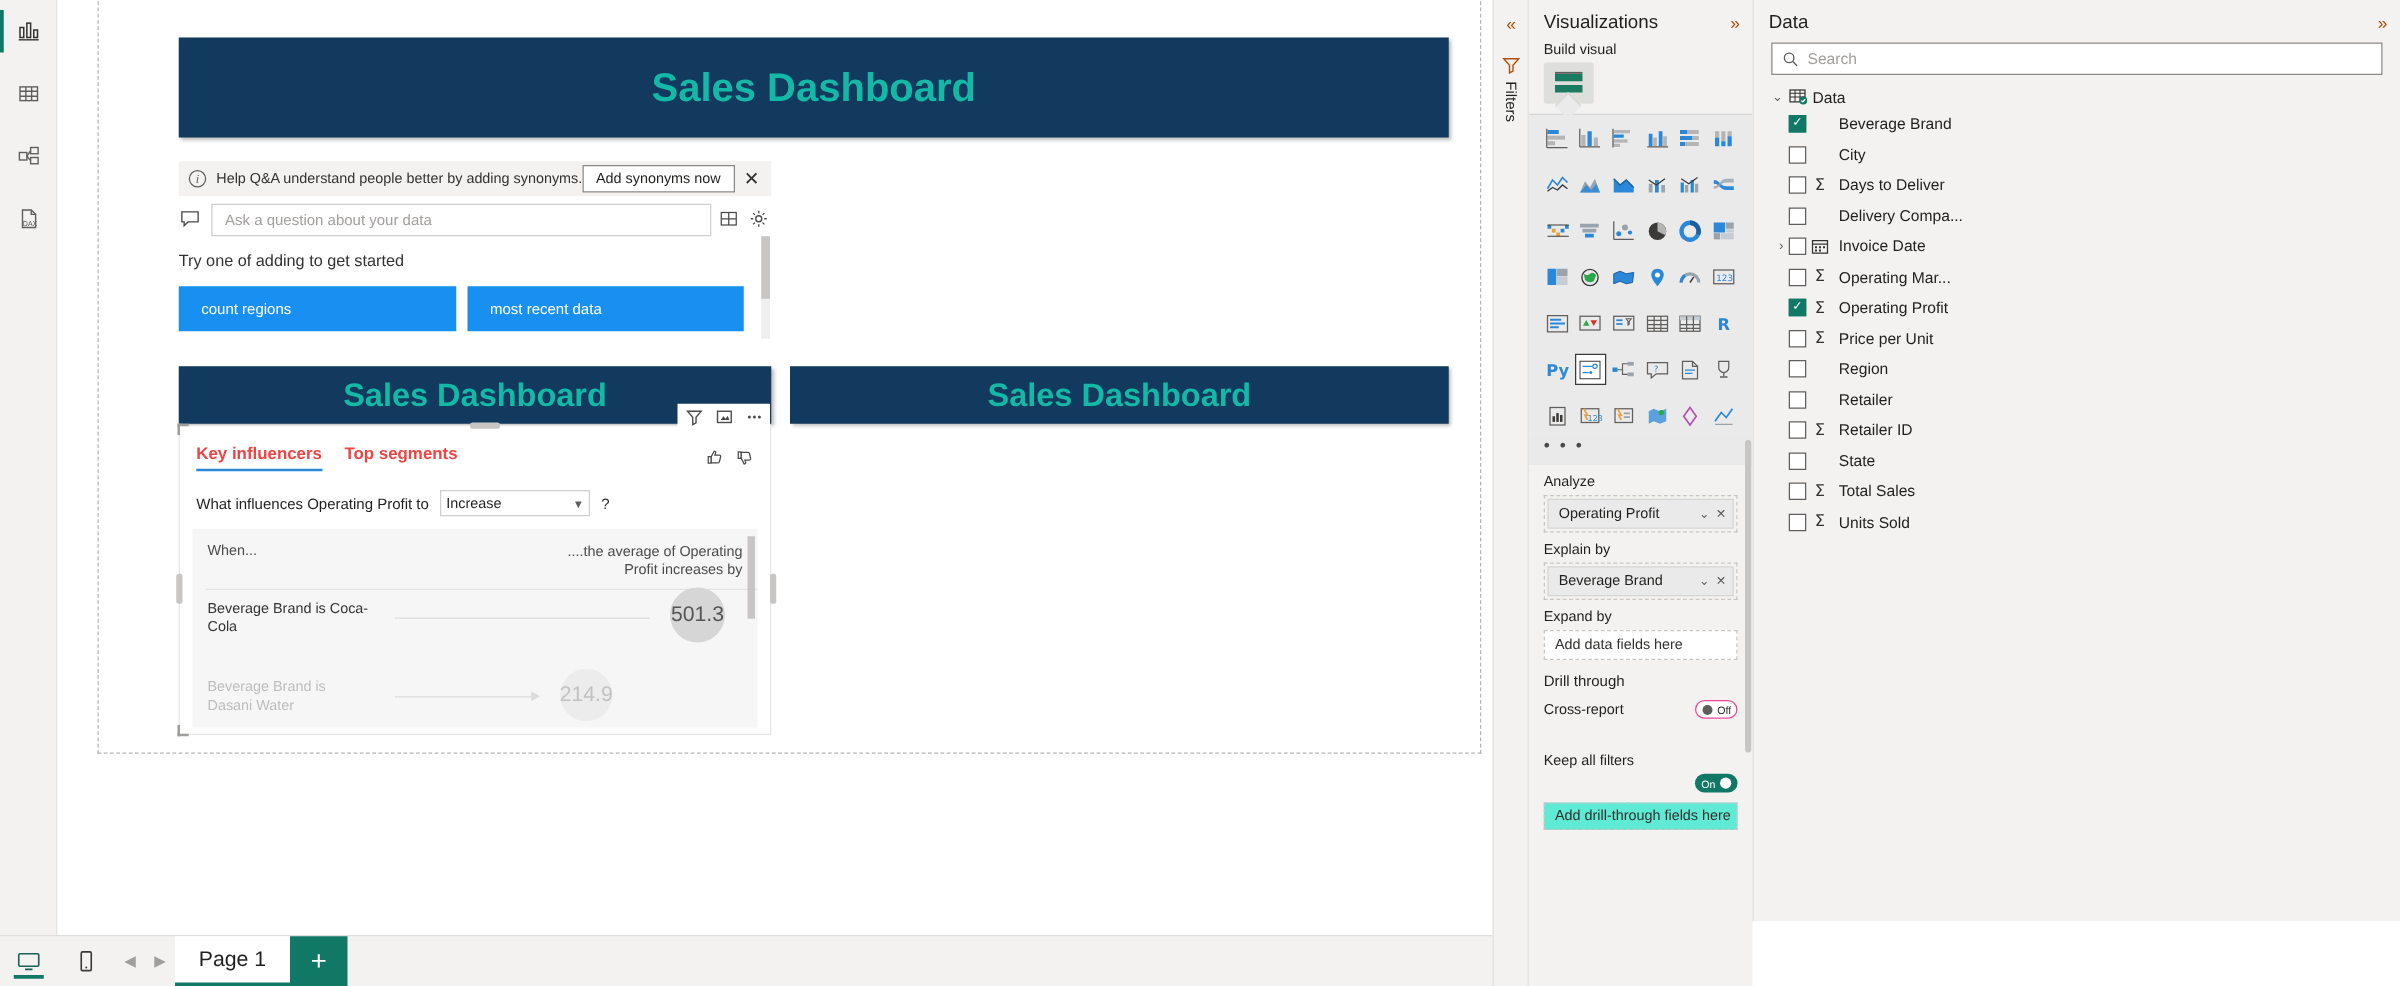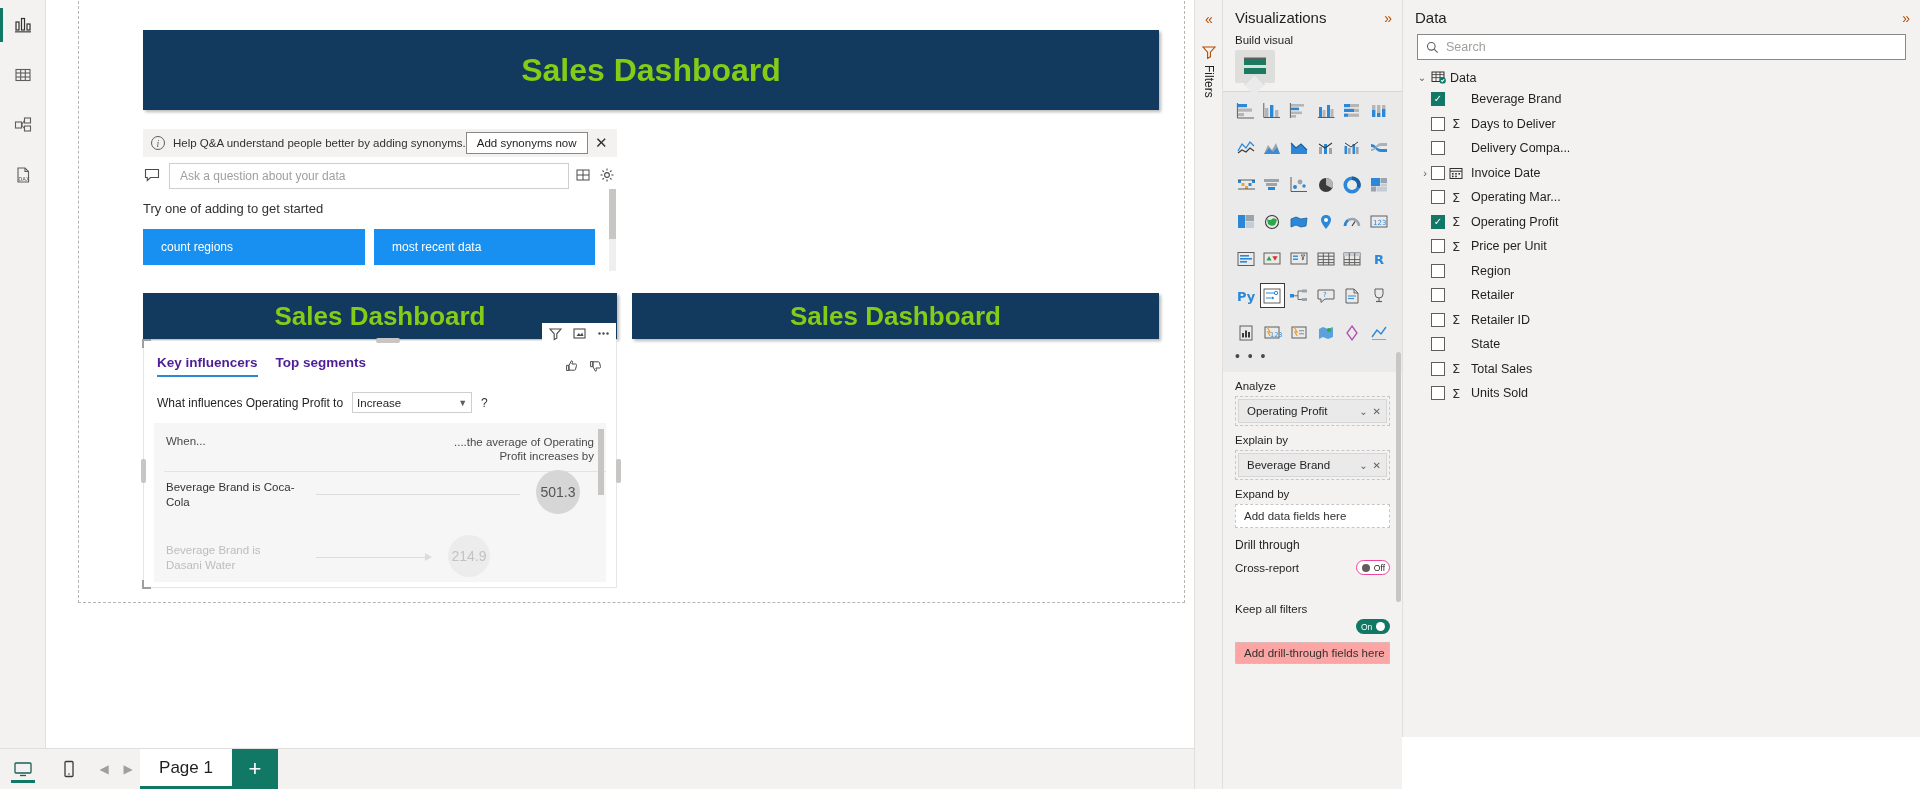--- a/index.html
+++ b/index.html
@@ -34,21 +34,21 @@
   }
   .canvas-page {
     position: absolute; left: 32px; top: -4px;
     width: 1107px; height: 607px;
     border: 1px dashed #b5b5b5;
     background: #ffffff;
   }
 
   
   .banner {
-    position: absolute; background: #12395e; color: #84cc16;
+    position: absolute; background: #12395e; color: #14b8a6;
     display: flex; align-items: center; justify-content: center;
     font-weight: bold; box-shadow: 2px 2px 3px rgba(0,0,0,.28);
   }
   #banner-main { left: 64px; top: 33px; width: 1016px; height: 80px; font-size: 32px; }
   #banner-left { left: 64px; top: 296px; width: 474px; height: 46px; font-size: 26px; }
   #banner-right { left: 553px; top: 296px; width: 527px; height: 46px; font-size: 26px; }
 
   
   .qa-note {
     position: absolute; left: 64px; top: 132px; width: 474px; height: 28px;
@@ -127,21 +127,21 @@
   }
   .ki-chrome span {
     width: 22px; height: 18px; display: flex; align-items: center;
     justify-content: center; cursor: pointer; color: #4a4a4a;
   }
 
   .ki-tabs {
     position: absolute; left: 13px; top: 14px; display: flex; gap: 18px;
     font-size: 13.5px; font-weight: bold;
   }
-  .ki-tab { padding-bottom: 5px; color: #4c1d95; cursor: pointer; }
+  .ki-tab { padding-bottom: 5px; color: #ef4444; cursor: pointer; }
   .ki-tab.sel { border-bottom: 2px solid #2b88d8; }
 
   .ki-thumbs {
     position: absolute; right: 13px; top: 18px; display: flex; gap: 10px;
   }
   .ki-thumbs span { cursor: pointer; }
 
   .ki-q {
     position: absolute; left: 13px; top: 51px; right: 10px;
     display: flex; align-items: center; font-size: 12px; color: #201f1e;
@@ -178,21 +178,21 @@
   .infl-track {
     position: absolute; height: 1px; background: #dcdcdc;
   }
   .infl-arrow {
     position: absolute; width: 0; height: 0;
     border-top: 4px solid transparent; border-bottom: 4px solid transparent;
     border-left: 7px solid #dcdcdc;
   }
   .bubble {
     position: absolute; border-radius: 50%; display: flex;
-    align-items: center; justify-content: center; font-size: 14px;
+    align-items: center; justify-content: center; font-size: 17px;
   }
   .bubble.b1 { background: #d6d6d6; color: #555; }
   .bubble.b2 { background: #ececec; color: #c2c2c2; }
 
   .ki-vscroll {
     position: absolute; right: 2px; top: 6px; width: 6px; height: 150px;
     background: transparent;
   }
   .ki-vscroll i { display:block; width: 6px; height: 66px; background: #c8c6c4; }
 
@@ -313,21 +313,21 @@
   .tgl.off { background: #fff; border: 1px solid #ec4899; color: #201f1e;
     justify-content: flex-end; padding-right: 4px; }
   .tgl.off::before { content: ""; position: absolute; }
   .tgl.off .knob { width: 8px; height: 8px; border-radius: 50%;
     background: #605e5c; margin-left: -18px; margin-right: 4px; }
   .tgl.on { background: #117865; color: #fff; justify-content: flex-start;
     padding-left: 5px; margin-top: 36px; }
   .tgl.on .knob { width: 9px; height: 9px; border-radius: 50%;
     background: #fff; margin-left: 4px; }
   .drill-well {
-    margin: 4px 12px 0; border: 1px dashed #c8c6c4; background: #fca5a5;
+    margin: 4px 12px 0; border: 1px dashed #c8c6c4; background: #5eead4;
     height: 22px; display: flex; align-items: center; padding-left: 8px;
     font-size: 11.5px; color: #323130; overflow: hidden;
   }
   .viz-scroll {
     position: absolute; right: 1px; top: 352px; width: 5px; height: 250px;
     background: #c8c6c4; border-radius: 3px;
   }
 
   
   .data-pane {
@@ -1008,20 +1008,27 @@
         <div class="tree-item-wrap">
           <div class="tree-item">
             <span class="cbx on"></span>
             <span class="spacer22"></span>
             <span class="nm">Beverage Brand</span>
           </div>
         </div>
         <div class="tree-item-wrap">
           <div class="tree-item">
             <span class="cbx"></span>
+            <span class="spacer22"></span>
+            <span class="nm">City</span>
+          </div>
+        </div>
+        <div class="tree-item-wrap">
+          <div class="tree-item">
+            <span class="cbx"></span>
             <span class="sigma">Σ</span>
             <span class="nm">Days to Deliver</span>
           </div>
         </div>
         <div class="tree-item-wrap">
           <div class="tree-item">
             <span class="cbx"></span>
             <span class="spacer22"></span>
             <span class="nm">Delivery Compa...</span>
           </div>

